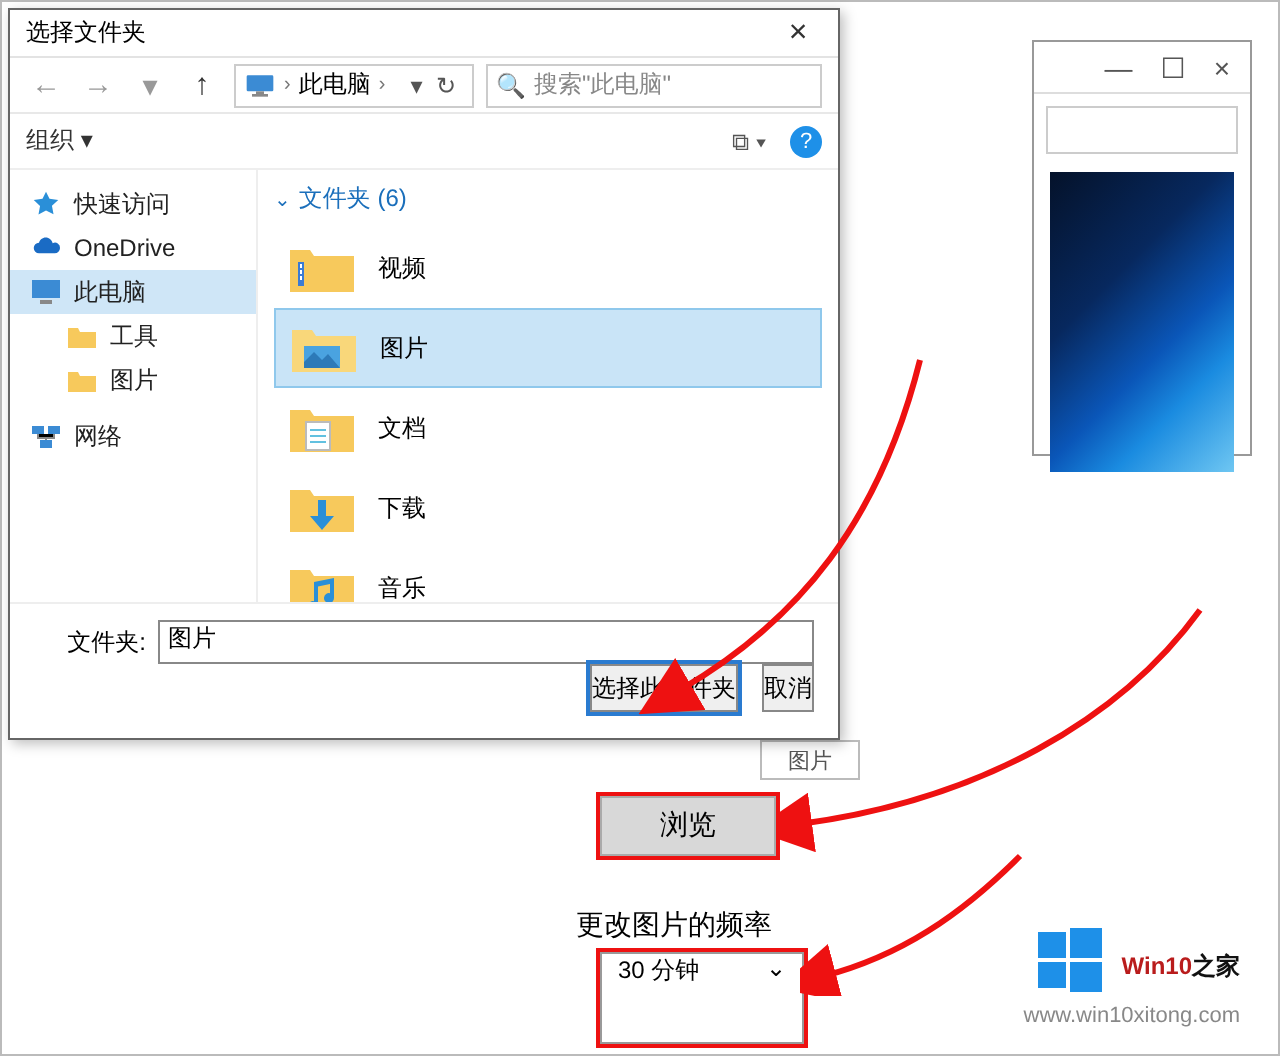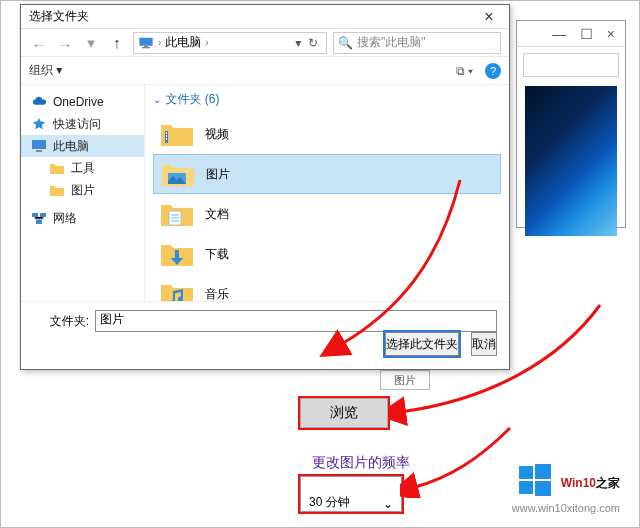--- a/index.html
+++ b/index.html
@@ -3,21 +3,21 @@
 <meta charset="utf-8">
 <style>
 *{box-sizing:border-box;margin:0;padding:0;font-family:"Microsoft YaHei",Segoe UI,sans-serif;font-size:12px}
 body{width:640px;height:528px;background:#fff;position:relative;overflow:hidden}
 .frame{position:absolute;left:0;top:0;width:640px;height:528px;border:1px solid #bbb}
 .bgwin{position:absolute;right:14px;top:20px;width:110px;height:208px;border:1px solid #999;background:#fff}
 .bgwin .tb{height:26px;display:flex;justify-content:flex-end;align-items:center;gap:14px;padding-right:10px;border-bottom:1px solid #ddd}
 .bgwin .tb span{font-size:14px;color:#555;font-family:sans-serif}
 .bgwin .sbar{height:24px;margin:6px 6px 0 6px;border:1px solid #ccc}
 .bgwin .wall{position:absolute;top:65px;right:8px;width:92px;height:150px;background:linear-gradient(135deg,#04122a 0%,#07285e 35%,#0a56b8 60%,#1a8be0 75%,#6fc7f2 100%)}
-.dlg{position:absolute;left:20px;top:4px;width:490px;height:366px;background:#fff;border:1px solid #666;box-shadow:2px 2px 6px rgba(0,0,0,.25)}
+.dlg{position:absolute;left:4px;top:4px;width:416px;height:366px;background:#fff;border:1px solid #666;box-shadow:2px 2px 6px rgba(0,0,0,.25)}
 .ttl{height:24px;display:flex;align-items:center;padding:0 8px;border-bottom:1px solid #e3e3e3}
 .ttl .t{flex:1;font-size:12px;color:#000}
 .ttl .x{width:24px;text-align:center;font-size:16px;color:#333;line-height:1}
 .nav{height:28px;display:flex;align-items:center;padding:0 8px;gap:6px;border-bottom:1px solid #e8e8e8}
 .navarr{width:20px;height:20px;display:flex;align-items:center;justify-content:center;color:#999;font-size:15px}
 .navarr.up{color:#333}
 .path{flex:1;height:22px;border:1px solid #ccc;display:flex;align-items:center;padding:0 4px;gap:4px}
 .path svg{width:16px;height:14px}
 .path .seg{display:flex;align-items:center;gap:4px}
 .path .chev{color:#777;font-size:10px}
@@ -42,22 +42,22 @@
 .fld{width:36px;height:30px}
 .ftr{padding:8px 12px;border-top:1px solid #eee}
 .frow{display:flex;align-items:center;gap:6px;}
 .frow label{width:56px;text-align:right}
 .frow .inp{flex:1;height:22px;border:1px solid #888;padding:0 4px;background:#fff}
 .btns{display:flex;justify-content:flex-end;gap:12px}
 .btn{height:24px;padding:0 0;border:1px solid #888;background:#efefef;display:flex;align-items:center}
 .btn.pri{outline:2px solid #2a7bd0;outline-offset:0}
 .redbox{outline:2px solid #e11}
 .browse{position:absolute;left:300px;top:398px;width:88px;height:30px;background:#d8d8d8;border:1px solid #aaa;display:flex;align-items:center;justify-content:center;font-size:14px}
-.freqlbl{position:absolute;left:312px;top:454px;font-size:14px;color:#4c1d95}
-.freq{position:absolute;left:300px;top:476px;width:102px;height:36px;border:1px solid #999;display:flex;align-items:flex-end;justify-content:space-between;padding:0 8px;font-size:13px}
+.freqlbl{position:absolute;left:288px;top:454px;font-size:14px;color:#000000}
+.freq{position:absolute;left:300px;top:476px;width:102px;height:46px;border:1px solid #999;display:flex;align-items:flex-start;justify-content:space-between;padding:0 8px;font-size:13px}
 .logo{position:absolute;right:20px;top:462px;display:flex;align-items:center;gap:8px}
 .logo .win{width:36px;height:36px}
 .logo .txt{font-size:22px;font-weight:600;color:#111}
 .logo .txt .blue{color:#b91c1c}
 .url{position:absolute;right:20px;top:502px;font-size:11px;color:#888}
 .pic-badge{position:absolute;left:380px;top:370px;width:50px;height:20px;border:1px solid #bbb;display:flex;align-items:center;justify-content:center;font-size:11px;color:#555;background:#fff}
 svg.arrow{position:absolute;pointer-events:none}
 </style>
 </head>
 <body>
@@ -109,29 +109,29 @@
     <span class="org">组织 ▾</span>
     <div class="rt">
       <span>⧉ ▾</span>
       <span class="hlp">?</span>
     </div>
   </div>
   <div class="body">
     <div class="side">
       <div class="si">
         <svg class="ic" viewBox="0 0 16 16">
-            <path fill="#1a6bc4" d="M4 11a3 3 0 010-6c.4-1.7 2-3 3.8-3 2 0 3.6 1.4 4 3.3A2.8 2.8 0 0116 8a3 3 0 01-3 3H4z"></path>
-          </svg>
-        <span>OneDrive</span>
+            <path fill="#2a8fd8" d="M8 1l2 4 5 .7-3.6 3.3.9 4.9L8 11.7 3.7 14l.9-4.9L1 5.7 6 5z"></path>
+          </svg>
+        <span>快速访问</span>
       </div>
       <div class="si">
         <svg class="ic" viewBox="0 0 16 16">
-            <path fill="#2a8fd8" d="M8 1l2 4 5 .7-3.6 3.3.9 4.9L8 11.7 3.7 14l.9-4.9L1 5.7 6 5z"></path>
-          </svg>
-        <span>快速访问</span>
+            <path fill="#1a6bc4" d="M4 11a3 3 0 010-6c.4-1.7 2-3 3.8-3 2 0 3.6 1.4 4 3.3A2.8 2.8 0 0116 8a3 3 0 01-3 3H4z"></path>
+          </svg>
+        <span>OneDrive</span>
       </div>
       <div class="si sel">
         <svg class="ic" viewBox="0 0 16 14">
             <rect x="1" y="1" width="14" height="9" fill="#3b8bd4"></rect>
             <rect x="5" y="11" width="6" height="2" fill="#888"></rect>
           </svg>
         <span>此电脑</span>
       </div>
       <div class="si sub">
         <svg class="ic" viewBox="0 0 16 14">

